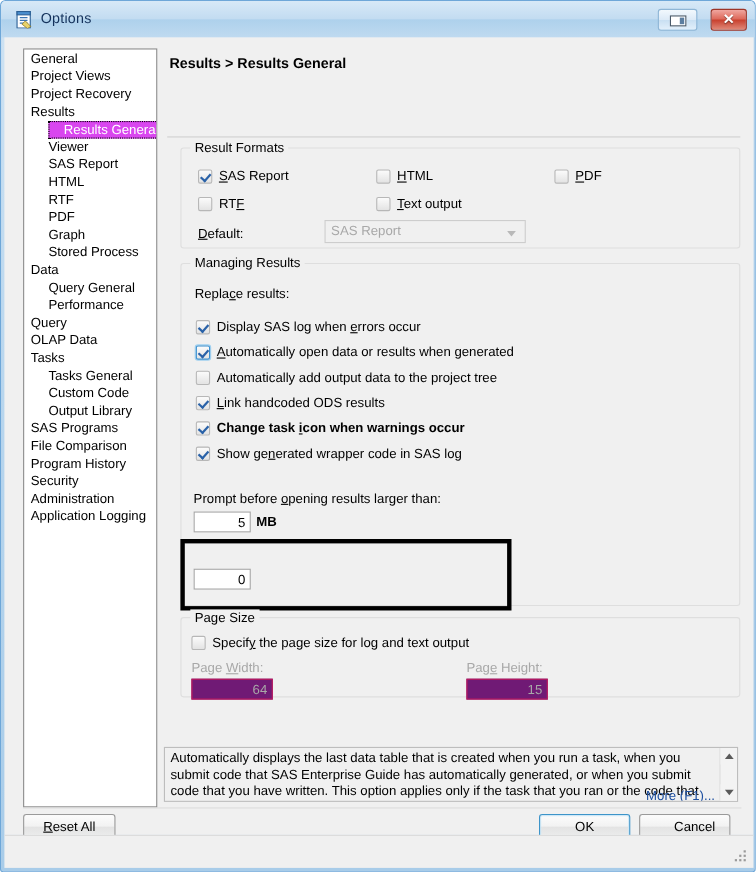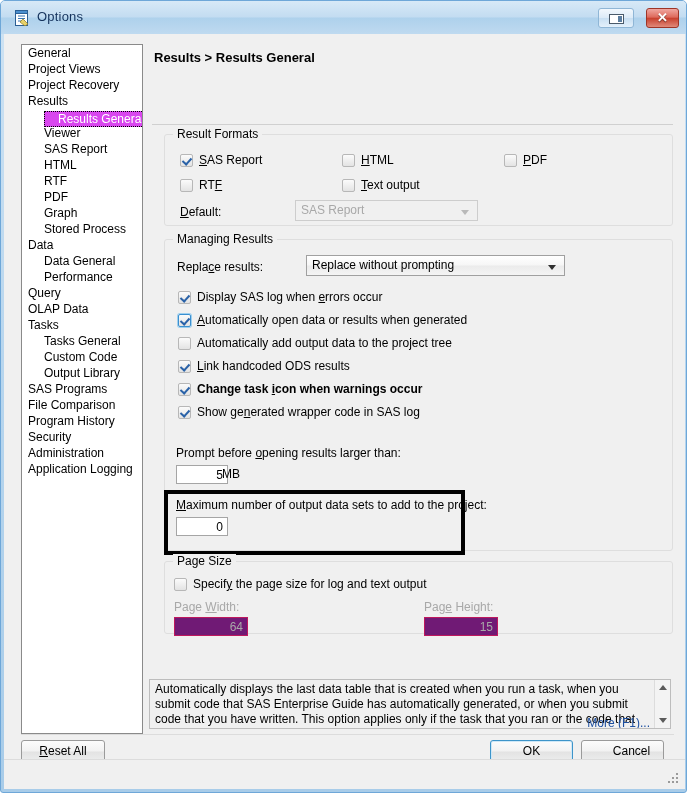--- a/index.html
+++ b/index.html
@@ -372,21 +372,21 @@
       <div class="tree-item">Results</div>
       <div style="height:16px"><span class="tree-item selected">Results General</span></div>
       <div class="tree-item lvl1">Viewer</div>
       <div class="tree-item lvl1">SAS Report</div>
       <div class="tree-item lvl1">HTML</div>
       <div class="tree-item lvl1">RTF</div>
       <div class="tree-item lvl1">PDF</div>
       <div class="tree-item lvl1">Graph</div>
       <div class="tree-item lvl1">Stored Process</div>
       <div class="tree-item">Data</div>
-      <div class="tree-item lvl1">Data General</div>
+      <div class="tree-item lvl1">Query General</div>
       <div class="tree-item lvl1">Performance</div>
       <div class="tree-item">Query</div>
       <div class="tree-item">OLAP Data</div>
       <div class="tree-item">Tasks</div>
       <div class="tree-item lvl1">Tasks General</div>
       <div class="tree-item lvl1">Custom Code</div>
       <div class="tree-item lvl1">Output Library</div>
       <div class="tree-item">SAS Programs</div>
       <div class="tree-item">File Comparison</div>
       <div class="tree-item">Program History</div>
@@ -436,24 +436,20 @@
           <span class="arrow"></span>
         </div>
       </div>
 
       <div class="group" style="left:12px; top:195px; width:509px; height:312px;">
         <span class="legend">Managing Results</span>
 
         <span class="lbl" style="left:12px; top:20px;">
           <span>Repla</span><span class="u">c</span><span>e results:</span>
         </span>
-        <div class="combo" style="left:141px; top:15px; width:259px; height:21px;">
-          <span class="val">Replace without prompting</span>
-          <span class="arrow"></span>
-        </div>
 
         <span class="cb checked" style="left:13px; top:51px;"></span>
         <span class="cb-label" style="left:32px; top:50px;">
           <span>Display SAS log when </span><span class="u">e</span><span>rrors occur</span>
         </span>
 
         <span class="cb checked focus" style="left:13px; top:74px;"></span>
         <span class="cb-label" style="left:32px; top:73px;">
           <span class="u">A</span><span>utomatically open data or results when generated</span>
         </span>
@@ -473,25 +469,22 @@
 
         <span class="cb checked" style="left:13px; top:166px;"></span>
         <span class="cb-label" style="left:32px; top:165px;">
           <span>Show ge</span><span class="u">n</span><span>erated wrapper code in SAS log</span>
         </span>
 
         <span class="lbl" style="left:11px; top:206px;">
           <span>Prompt before </span><span class="u">o</span><span>pening results larger than:</span>
         </span>
         <div class="numbox" style="left:11px; top:225px; width:52px; height:19px;">5</div>
-        <span class="lbl" style="left:57px; top:227px;">MB</span>
-
-        <span class="lbl" style="left:11px; top:258px;">
-          <span class="u">M</span><span>aximum number of output data sets to add to the project:</span>
-        </span>
+        <span class="lbl" style="left:68px; top:227px;font-weight:bold;">MB</span>
+
         <div class="numbox" style="left:11px; top:277px; width:52px; height:19px;">0</div>
       </div>
 
       <div id="annot" style="left:12px; top:446px; width:301px; height:65px;"></div>
 
       <div class="group" style="left:12px; top:517px; width:509px; height:73px;">
         <span class="legend">Page Size</span>
 
         <span class="cb" style="left:9px; top:16px;"></span>
         <span class="cb-label" style="left:28px; top:15px;">

